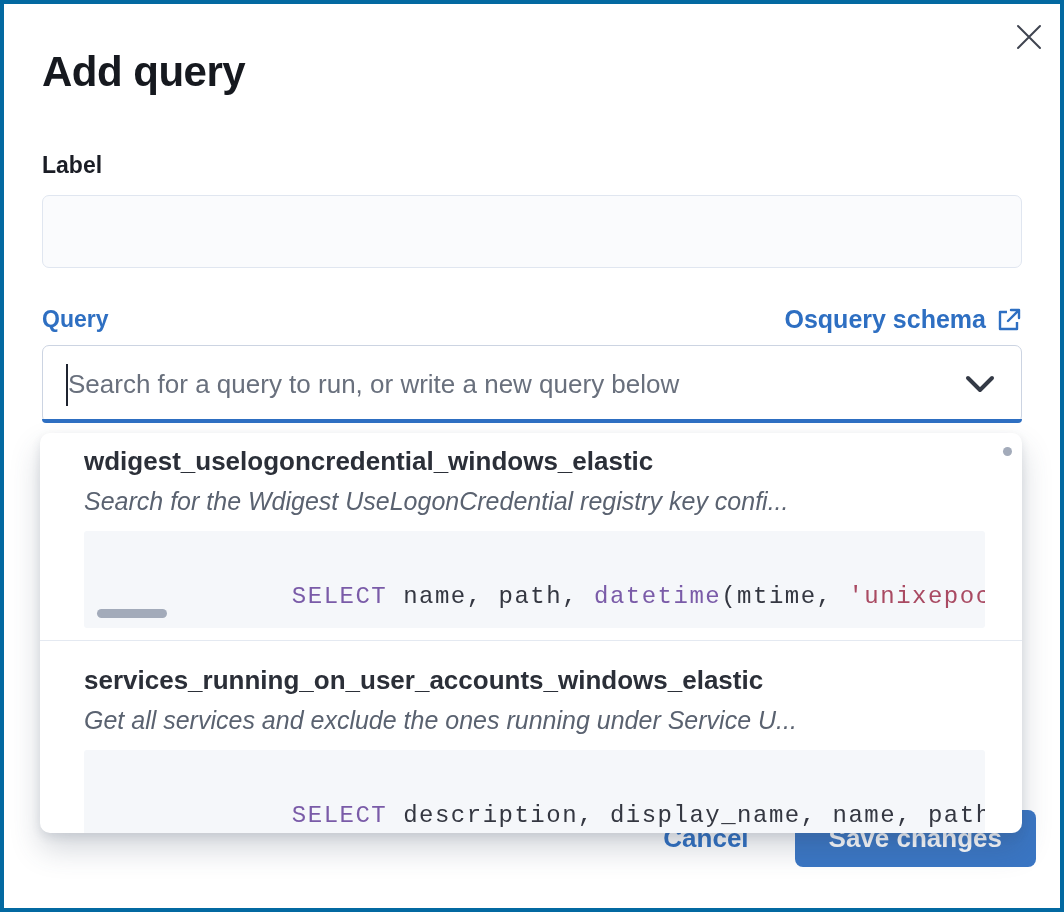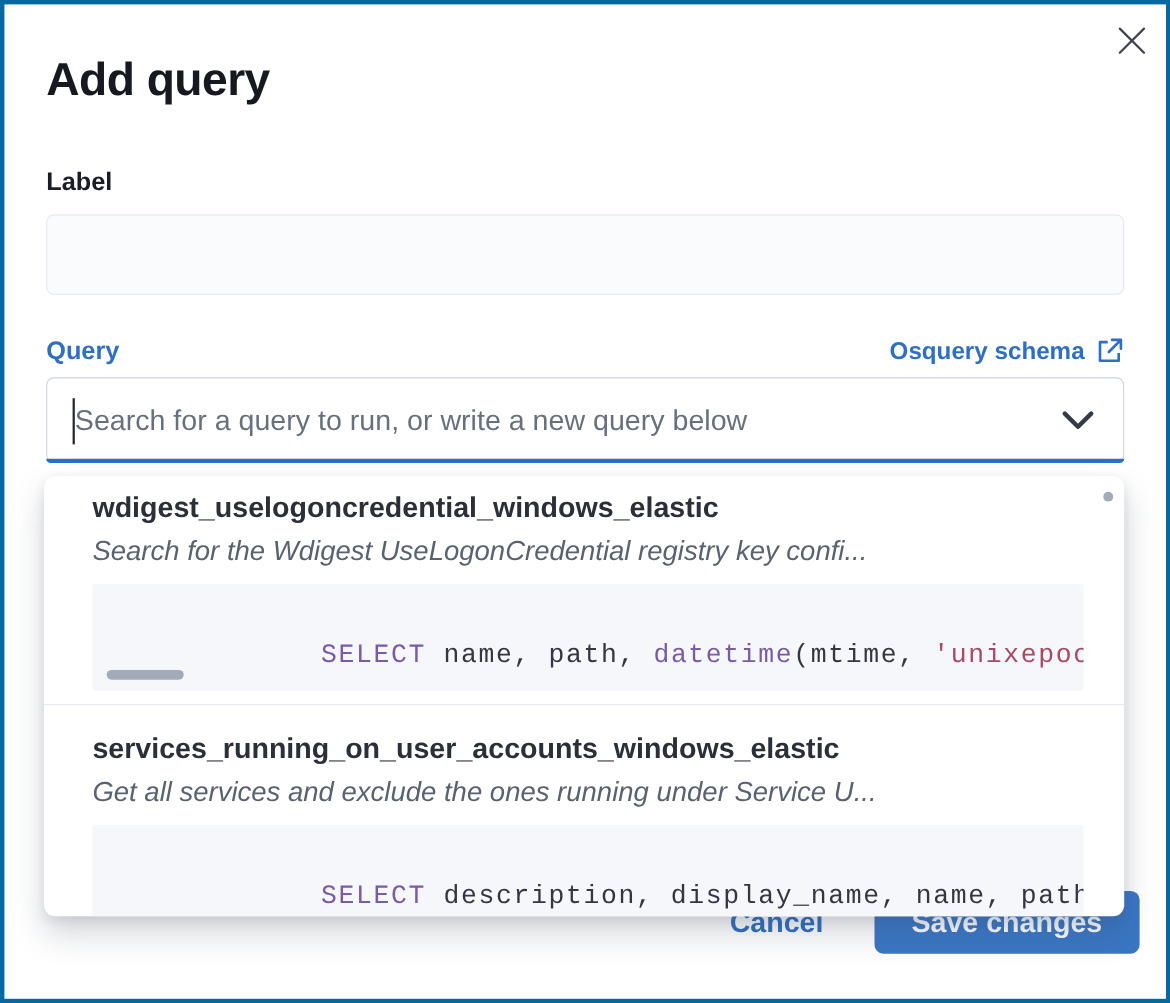--- a/index.html
+++ b/index.html
@@ -24,21 +24,21 @@
   .label-input {
     margin-top:16px; width:980px; height:73px;
     background:#fafbfd; border:1px solid #e0e6f0; border-radius:7px;
     font-size:26px; padding:0 22px; color:#343741; outline:none;
   }
 
   .query-head { margin-top:37px; display:flex; justify-content:space-between; align-items:center; }
   .query-label { margin-top:0; color:var(--primary_blue); }
   .schema-link {
     display:inline-flex; align-items:center; gap:10px; text-decoration:none;
-    font-size:22px; font-weight:700; color:var(--primary_blue); cursor:pointer;
+    font-size:25px; font-weight:700; color:var(--primary_blue); cursor:pointer;
   }
 
   .combo {
     position:relative; margin-top:11px; width:980px; height:78px;
     background:#fff; border:1px solid #ccd4e2; border-radius:7px;
   }
   .combo::after {
     content:""; position:absolute; left:-1px; right:-1px; bottom:-1px; height:4px;
     background:var(--primary_blue); border-radius:0 0 7px 7px;
   }

